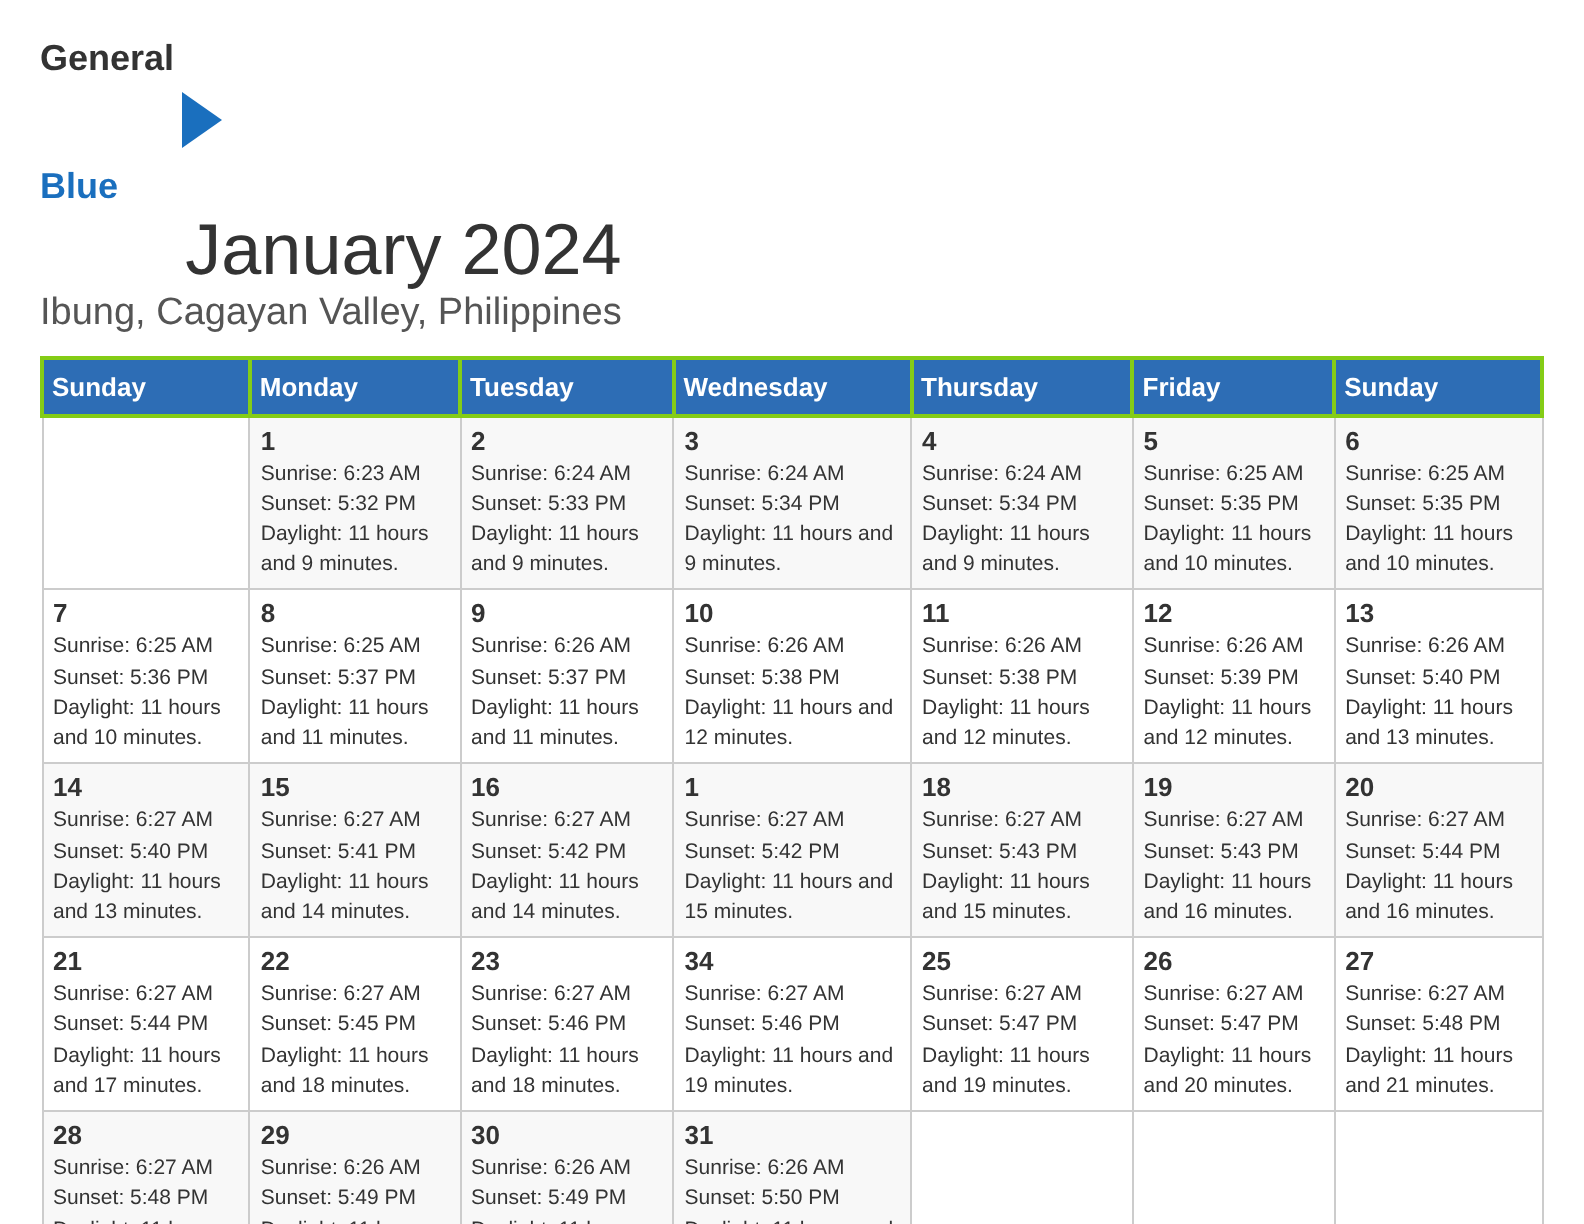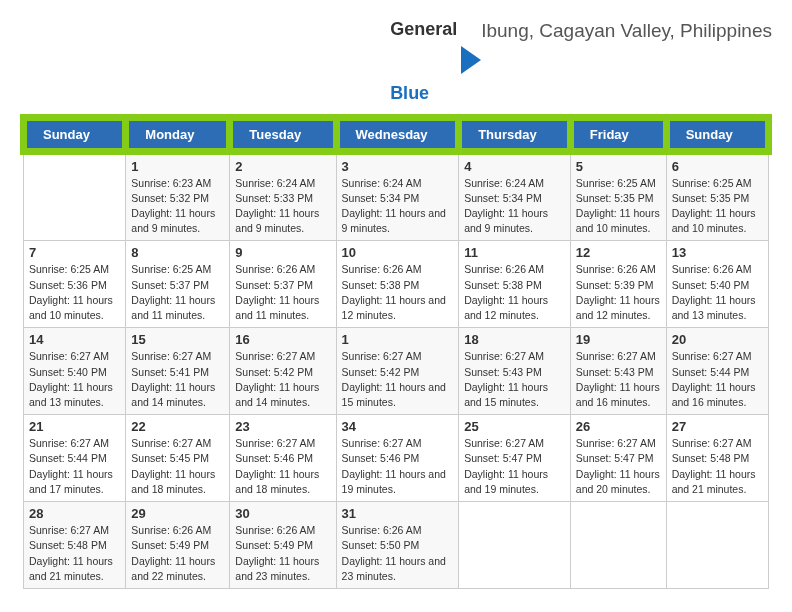--- a/index.html
+++ b/index.html
@@ -8,20 +8,21 @@
       background: #fff;
       width: 792px;
       min-height: 612px;
       padding: 20px;
     }
     .header {
       display: flex;
       justify-content: flex-end;
       align-items: flex-start;
       margin-bottom: 10px;
+      flex-direction: column;
     }
     .logo {
       display: flex;
       align-items: center;
     }
     .logo-text {
       display: flex;
       flex-direction: column;
       font-size: 18px;
       font-weight: bold;
@@ -48,25 +49,25 @@
       color: #555;
     }
     table {
       width: 100%;
       border-collapse: collapse;
       font-size: 11px;
     }
     thead tr th {
       background-color: #2d6db5;
       color: #fff;
-      padding: 6px 16px;
+      padding: 6px 4px;
       text-align: left;
       font-size: 13px;
       font-weight: bold;
-      border: 7px solid #84cc16;
+      border: 2px solid #84cc16;
     }
     tbody tr td {
       border: 1px solid #ccc;
       padding: 4px 5px;
       vertical-align: top;
       min-height: 80px;
       height: 85px;
       background: #fff;
     }
     tbody tr:nth-child(odd) td {
@@ -95,20 +96,21 @@
   <div class="logo">
     <div class="logo-text">
       <span class="logo-general">General</span>
       <span class="logo-blue">Blue</span>
     </div>
     <svg class="logo-icon" viewBox="0 0 20 28" xmlns="http://www.w3.org/2000/svg">
       <polygon points="0,0 20,14 0,28" fill="#1a6fbe"></polygon>
     </svg>
   </div>
   <div class="title-block">
+    <div class="month-title">January 2024</div>
     <div class="location">Ibung, Cagayan Valley, Philippines</div>
   </div>
 </div>
 
 <table>
   <thead>
     <tr>
     <th>Sunday</th>
         <th>Monday</th>
         <th>Tuesday</th>

